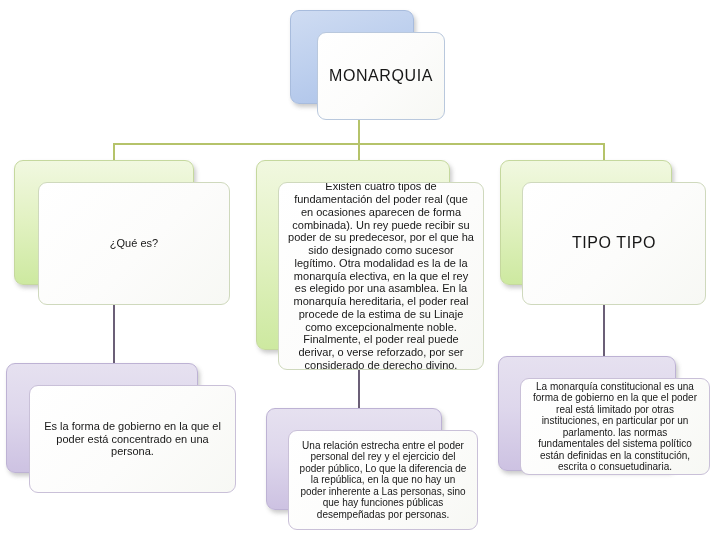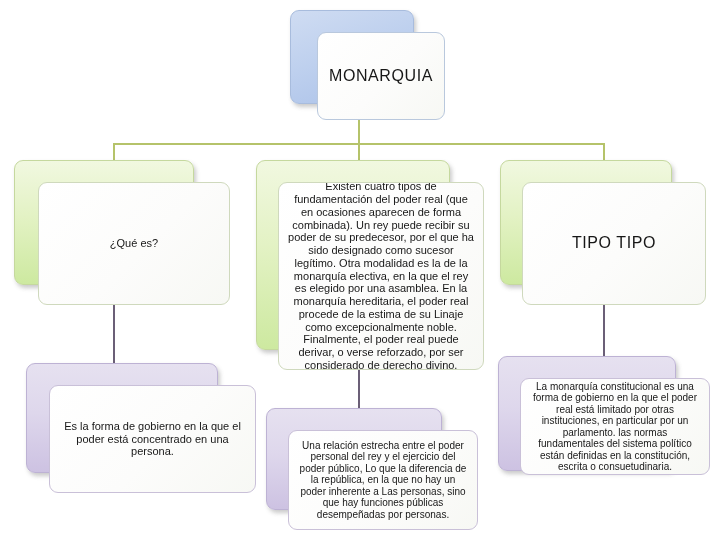--- a/index.html
+++ b/index.html
@@ -123,21 +123,21 @@
     </div>
   </div>
 
   <div class="node theme-green" style="left:14px; top:160px; width:216px; height:145px;">
     <div class="back-card" style="width:178px; height:123px;"></div>
     <div class="front-card" style="left:24px; top:22px; width:192px; height:123px;">
       <span class="card-text body-text">¿Qué es?</span>
     </div>
   </div>
 
-  <div class="node theme-purple" style="left:26px; top:363px; width:230px; height:130px;">
+  <div class="node theme-purple" style="left:6px; top:363px; width:230px; height:130px;">
     <div class="back-card" style="width:190px; height:108px;"></div>
     <div class="front-card" style="left:23px; top:22px; width:207px; height:108px;">
       <span class="card-text body-text">Es la forma de gobierno en la que el poder está concentrado en una persona.</span>
     </div>
   </div>
 
   <div class="node theme-green" style="left:256px; top:160px; width:228px; height:210px;">
     <div class="back-card" style="width:192px; height:188px;"></div>
     <div class="front-card" style="left:22px; top:22px; width:206px; height:188px;">
       <span class="card-text body-text">Existen cuatro tipos de fundamentación del poder real (que en ocasiones aparecen de forma combinada). Un rey puede recibir su poder de su predecesor, por el que ha sido designado como sucesor legítimo. Otra modalidad es la de la monarquía electiva, en la que el rey es elegido por una asamblea. En la monarquía hereditaria, el poder real procede de la estima de su Linaje como excepcionalmente noble. Finalmente, el poder real puede derivar, o verse reforzado, por ser considerado de derecho divino.</span>

